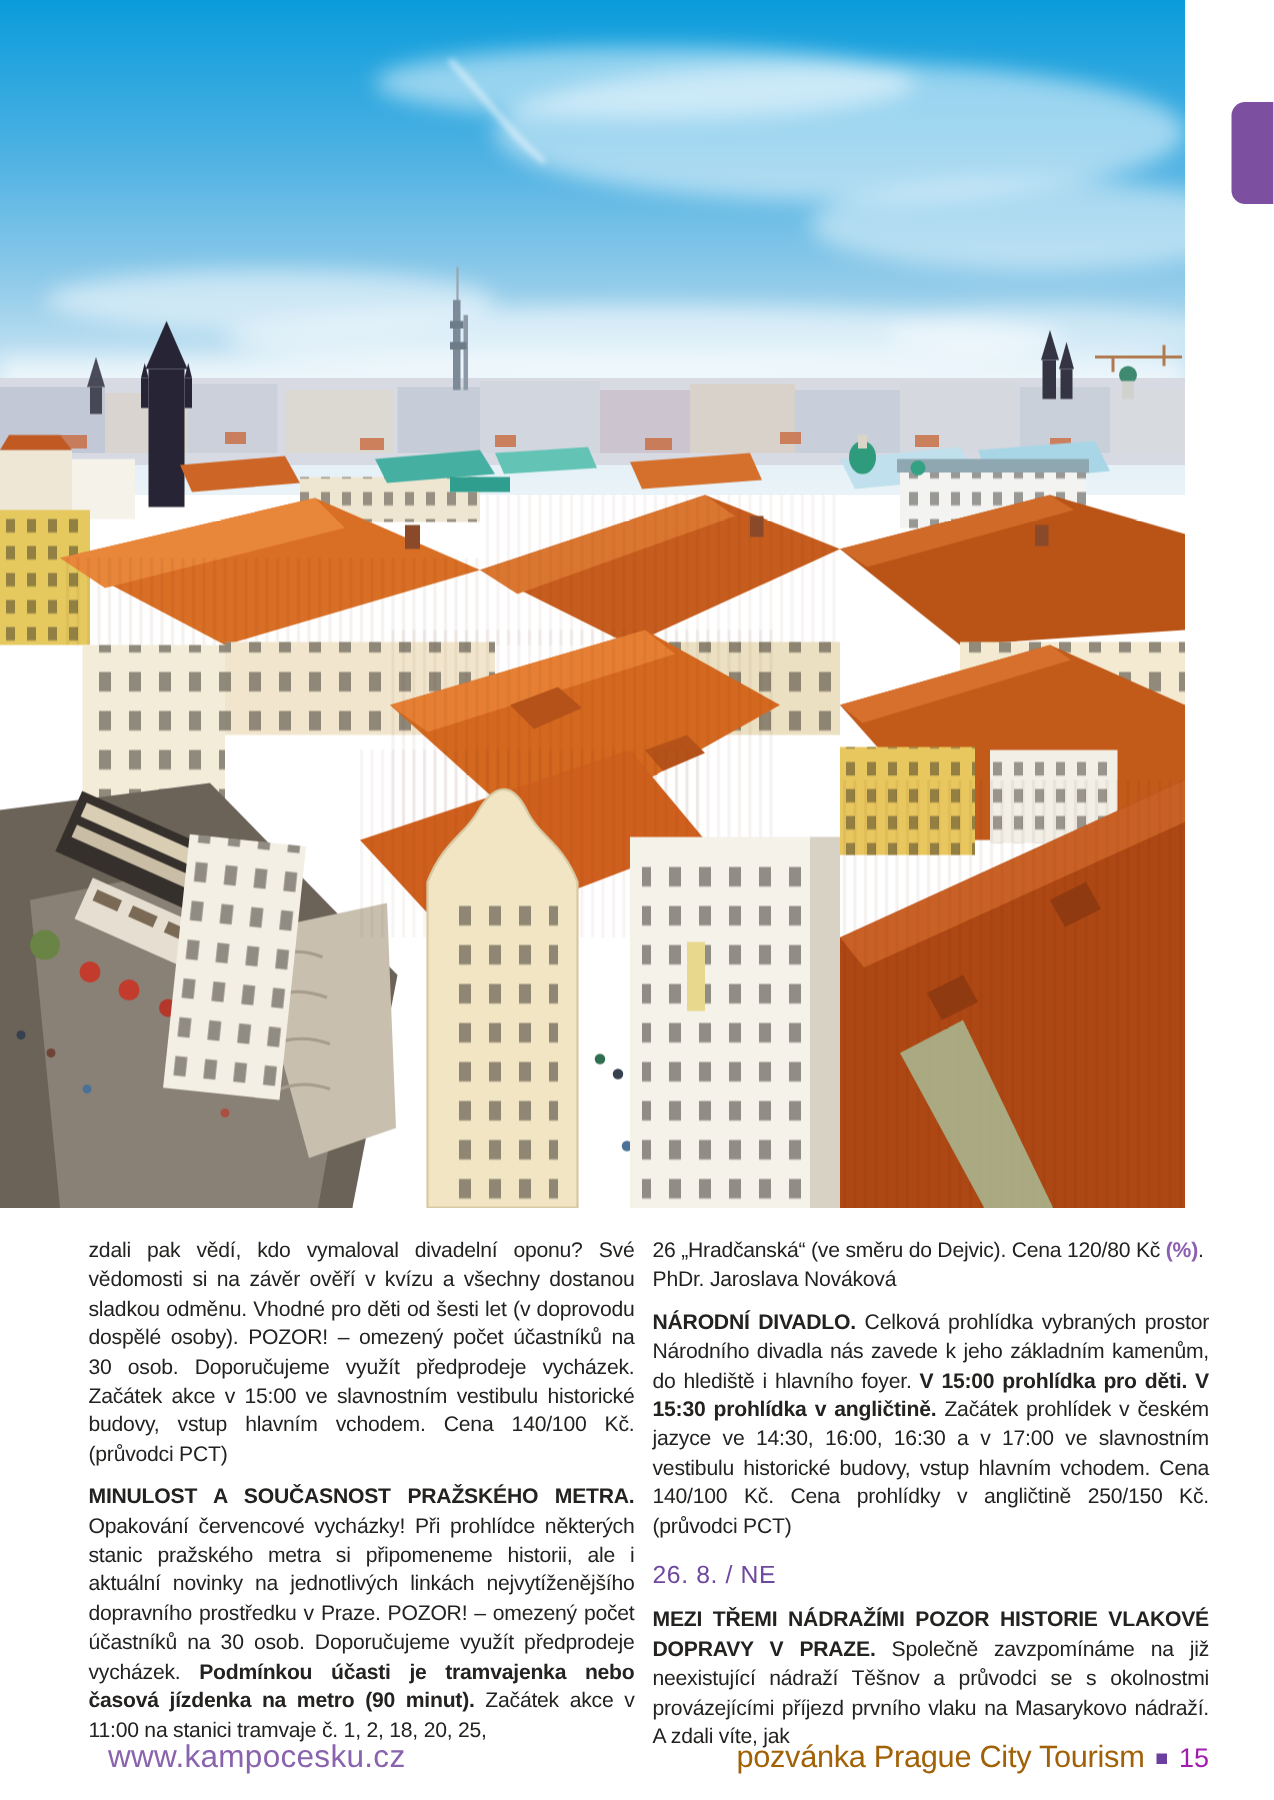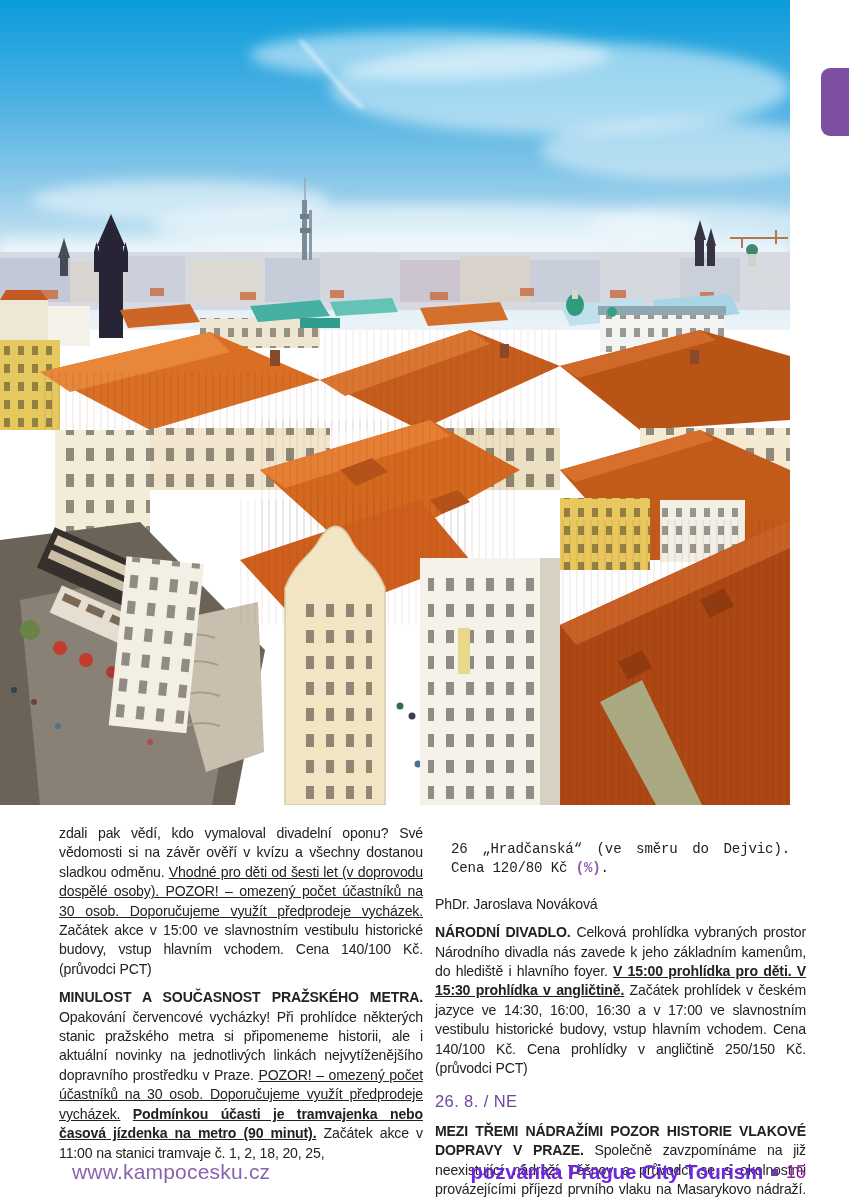--- a/index.html
+++ b/index.html
@@ -13,30 +13,30 @@
   .photo-wrap svg{display:block;}
   
   .side-tab{position:absolute;right:0;top:68px;width:28px;height:68px;
     background:#7d4fa0;border-radius:9px 0 0 9px;}
   
   .cols{position:absolute;top:824px;left:59px;width:747px;}
   .col{position:absolute;top:0;font-size:14.1px;line-height:19.4px;text-align:justify;letter-spacing:-0.15px;}
   .col-left{left:0;width:364px;}
   .col-right{left:376px;width:371px;}
   .col p{margin:0 0 9px 0;}
-  .col p.tight{margin:16px;font-family:Liberation Mono, monospace;}
+  .col p.tight{margin:0;}
   .b{font-weight:bold;}
-  .u{text-decoration:underline;}
+  .u{}
   .pu{color:#8d5fb2;font-weight:bold;}
   .date-head{font-size:16.5px;font-weight:normal;color:#6f479f;letter-spacing:.4px;margin:14px 0 10px 0;text-align:left;}
   
   .footer{position:absolute;left:59px;top:1160px;width:747px;display:flex;justify-content:space-between;align-items:baseline;gap:20px;}
   .site{font-size:21px;color:#8a63ae;letter-spacing:.2px;margin-left:13px;}
   .folio{display:flex;align-items:center;}
-  .folio-label{font-size:20.5px;font-weight:bold;color:#6d28d9;letter-spacing:-0.2px;}
+  .folio-label{font-size:20.5px;font-weight:normal;color:#a16207;letter-spacing:-0.2px;}
   .folio-square{display:inline-block;width:7px;height:7px;background:#6b3f9e;margin:0 8px;}
   .folio-num{font-size:18px;color:#a21caf;text-align:right;}
 </style>
 </head>
 <body>
 
 <div class="photo-wrap">
 <svg width="790" height="805" viewBox="0 0 790 805" xmlns="http://www.w3.org/2000/svg">
   <defs>
     <linearGradient id="sky" x1="0" y1="0" x2="0" y2="1">

